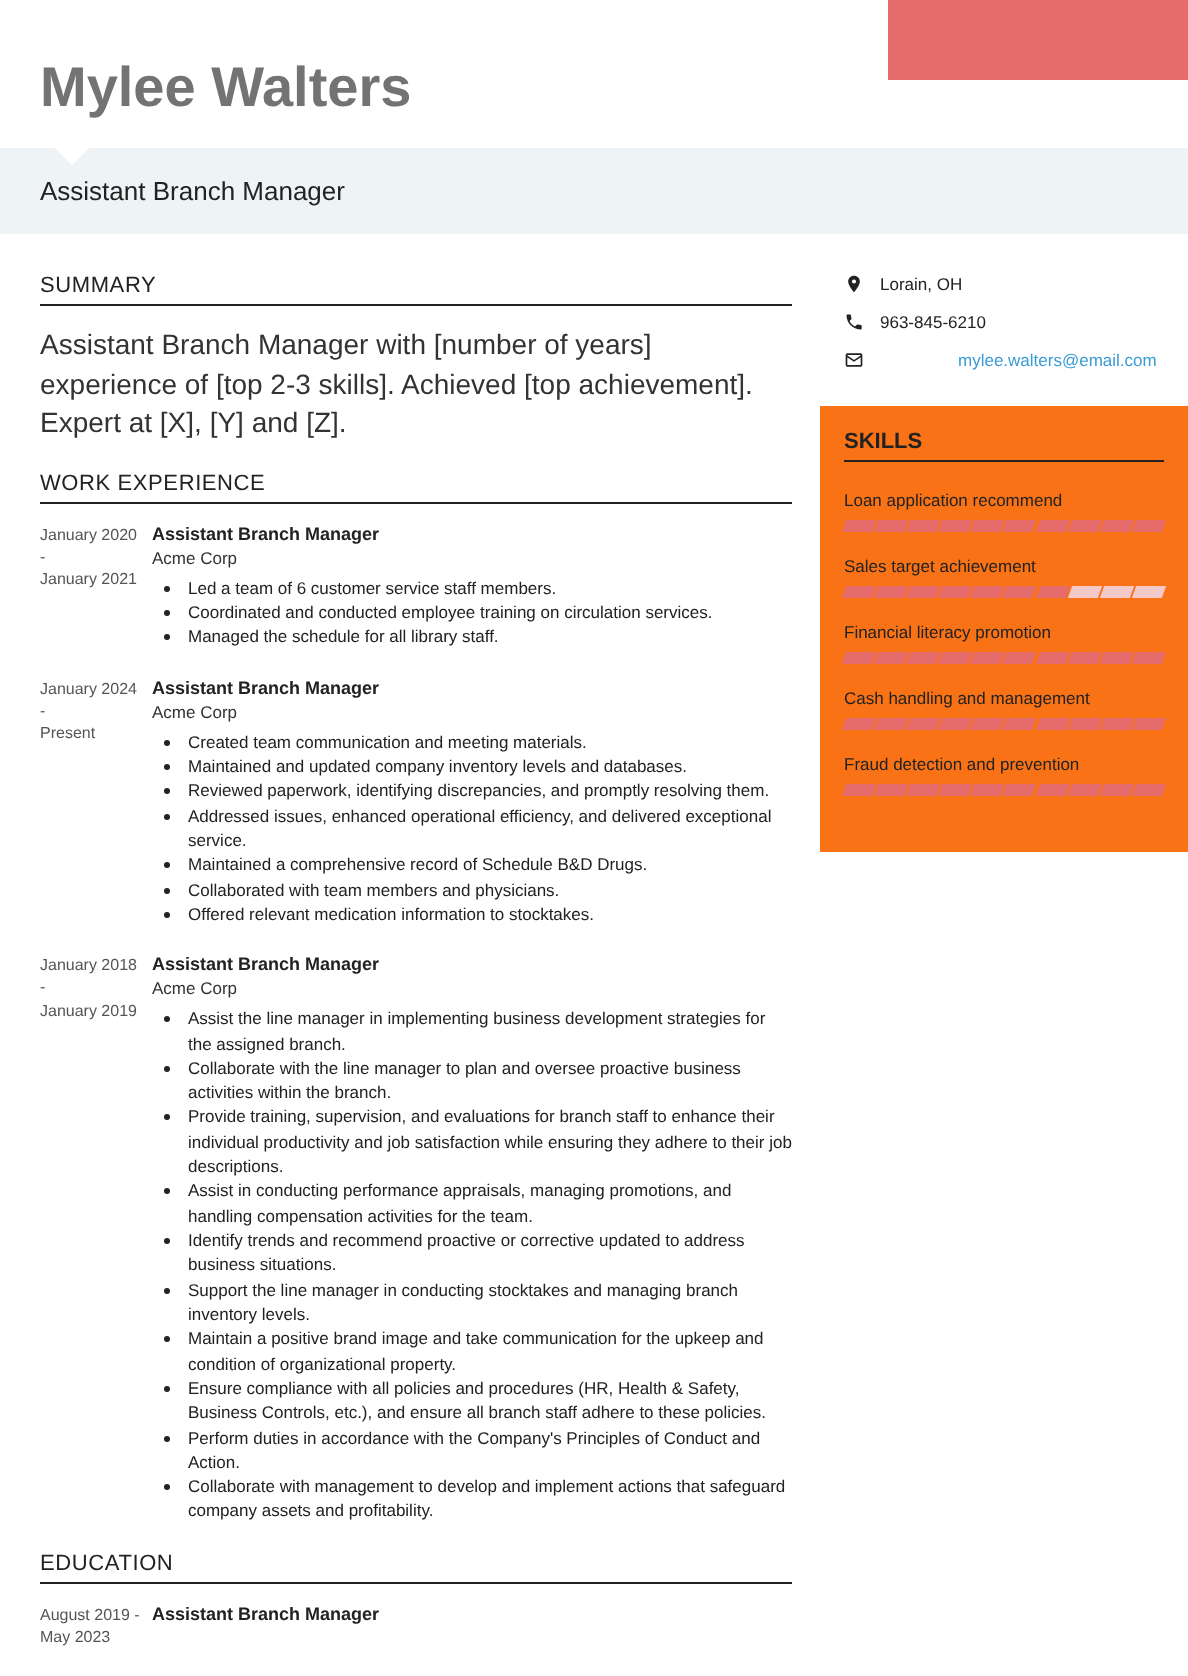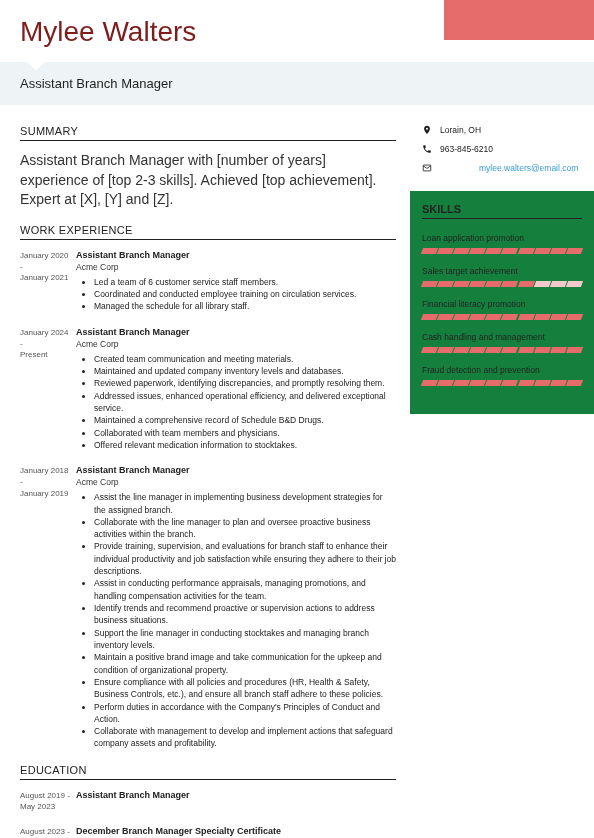--- a/index.html
+++ b/index.html
@@ -18,23 +18,23 @@
     .top-accent {
       position: absolute;
       top: 0;
       right: 0;
       width: 150px;
       height: 40px;
       background: #e66b6b;
     }
     .name {
       font-size: 28px;
-      font-weight: 400;
-      color: #7f1d1d;
-      padding: 16px 0 14px 20px;
+      font-weight: 700;
+      color: #737373;
+      padding: 28px 0 14px 20px;
     }
     .title-bar {
       background: #eef3f5;
       padding: 14px 0 14px 20px;
       font-size: 13px;
       font-weight: 500;
       color: #222;
       position: relative;
     }
     .title-bar::before {
@@ -121,21 +121,21 @@
       margin-bottom: 9px;
       color: #222;
     }
     .contact-row svg {
       width: 10px;
       height: 10px;
       flex-shrink: 0;
     }
     .email-link { color: #3b9bd4; padding-left: 39px; }
     .skills-section {
-      background: #15803d;
+      background: #f97316;
       padding: 12px 12px 16px 12px;
       margin-left: -12px;
       margin-right: -18px;
     }
     .skills-heading {
       font-size: 11px;
       font-weight: 700;
       margin-bottom: 3px;
     }
     .skills-rule {
@@ -218,21 +218,21 @@
           <div class="work-entry">
             <div class="work-dates"><span>January 2018</span><br>-<br><span>January 2019</span></div>
             <div class="work-body">
               <div class="work-title">Assistant Branch Manager</div>
               <div class="work-company">Acme Corp</div>
               <ul class="work-bullets">
                 <li>Assist the line manager in implementing business development strategies for the assigned branch.</li>
                 <li>Collaborate with the line manager to plan and oversee proactive business activities within the branch.</li>
                 <li>Provide training, supervision, and evaluations for branch staff to enhance their individual productivity and job satisfaction while ensuring they adhere to their job descriptions.</li>
                 <li>Assist in conducting performance appraisals, managing promotions, and handling compensation activities for the team.</li>
-                <li>Identify trends and recommend proactive or supervision actions to address business situations.</li>
+                <li>Identify trends and recommend proactive or corrective updated to address business situations.</li>
                 <li>Support the line manager in conducting stocktakes and managing branch inventory levels.</li>
                 <li>Maintain a positive brand image and take communication for the upkeep and condition of organizational property.</li>
                 <li>Ensure compliance with all policies and procedures (HR, Health &amp; Safety, Business Controls, etc.), and ensure all branch staff adhere to these policies.</li>
                 <li>Perform duties in accordance with the Company's Principles of Conduct and Action.</li>
                 <li>Collaborate with management to develop and implement actions that safeguard company assets and profitability.</li>
               </ul>
             </div>
           </div>
         </div>
 
@@ -279,21 +279,21 @@
             </svg>
           <span class="email-link">mylee.walters@email.com</span>
         </div>
       </div>
 
       <div class="skills-section">
         <div class="skills-heading">SKILLS</div>
         <hr class="skills-rule">
         <div id="skills-list">
             <div class="skill-item">
-              <div class="skill-label">Loan application promotion</div>
+              <div class="skill-label">Loan application recommend</div>
               <div class="skill-bar">
                 <div class="skill-seg filled"></div>
                 <div class="skill-seg filled"></div>
                 <div class="skill-seg filled"></div>
                 <div class="skill-seg filled"></div>
                 <div class="skill-seg filled"></div>
                 <div class="skill-seg filled"></div>
                 <div class="skill-seg filled"></div>
                 <div class="skill-seg filled"></div>
                 <div class="skill-seg filled"></div>

